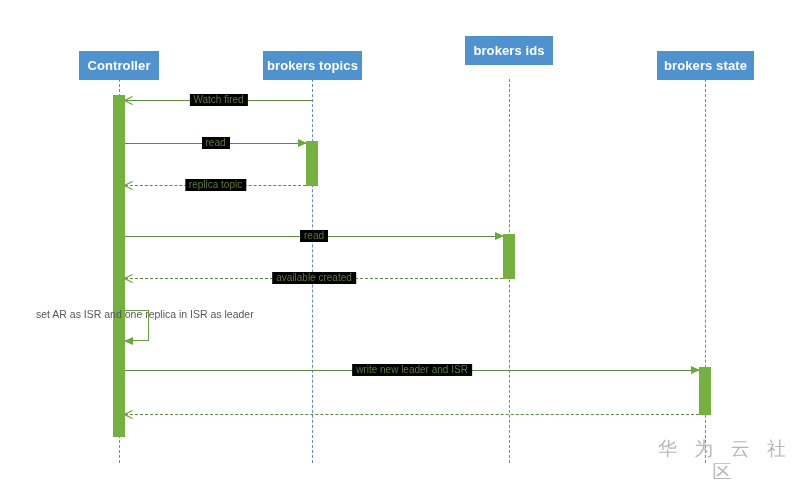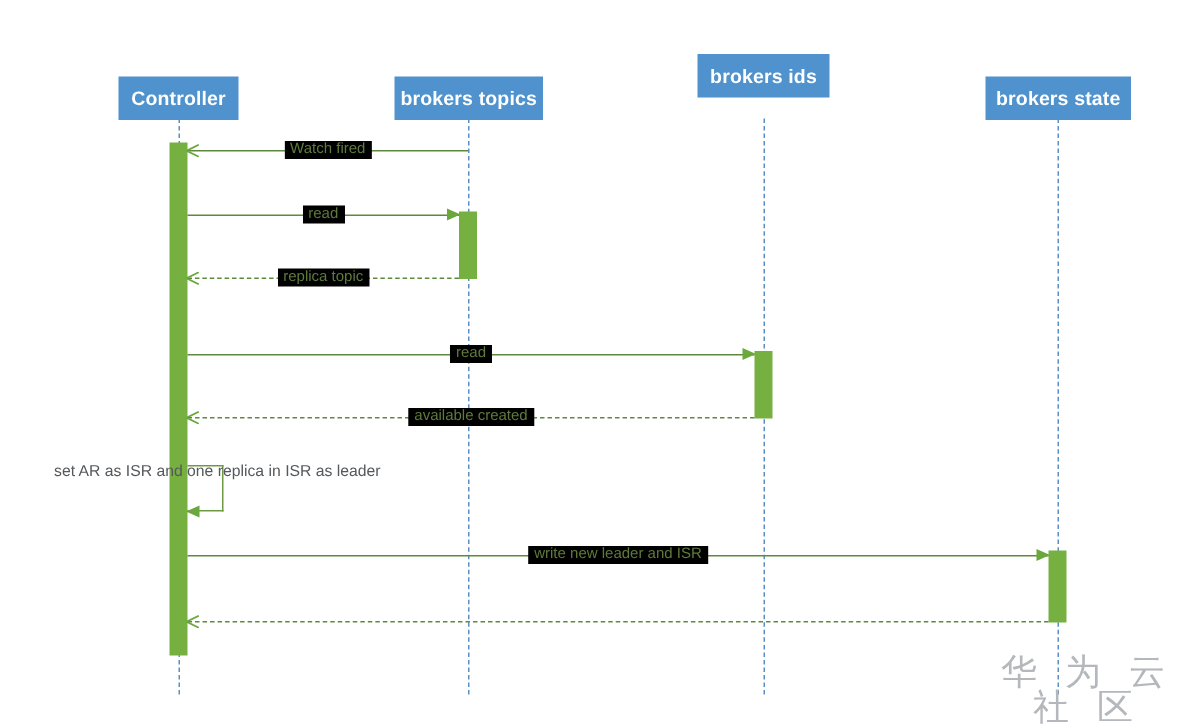--- a/index.html
+++ b/index.html
@@ -115,21 +115,21 @@
     white-space: nowrap;
     line-height: 12px;
   }
   .watermark {
     position: absolute;
     text-align: center;
     color: #b9bcc0;
     user-select: none;
   }
   .watermark .cn {
-    font-size: 24px;
+    font-size: 19px;
     letter-spacing: 6px;
     line-height: 23px;
     color: #b4b7bb;
   }
   .watermark .url {
     font-size: 11px;
     letter-spacing: 0.4px;
     line-height: 14px;
     color: #bcbfc3;
   }

